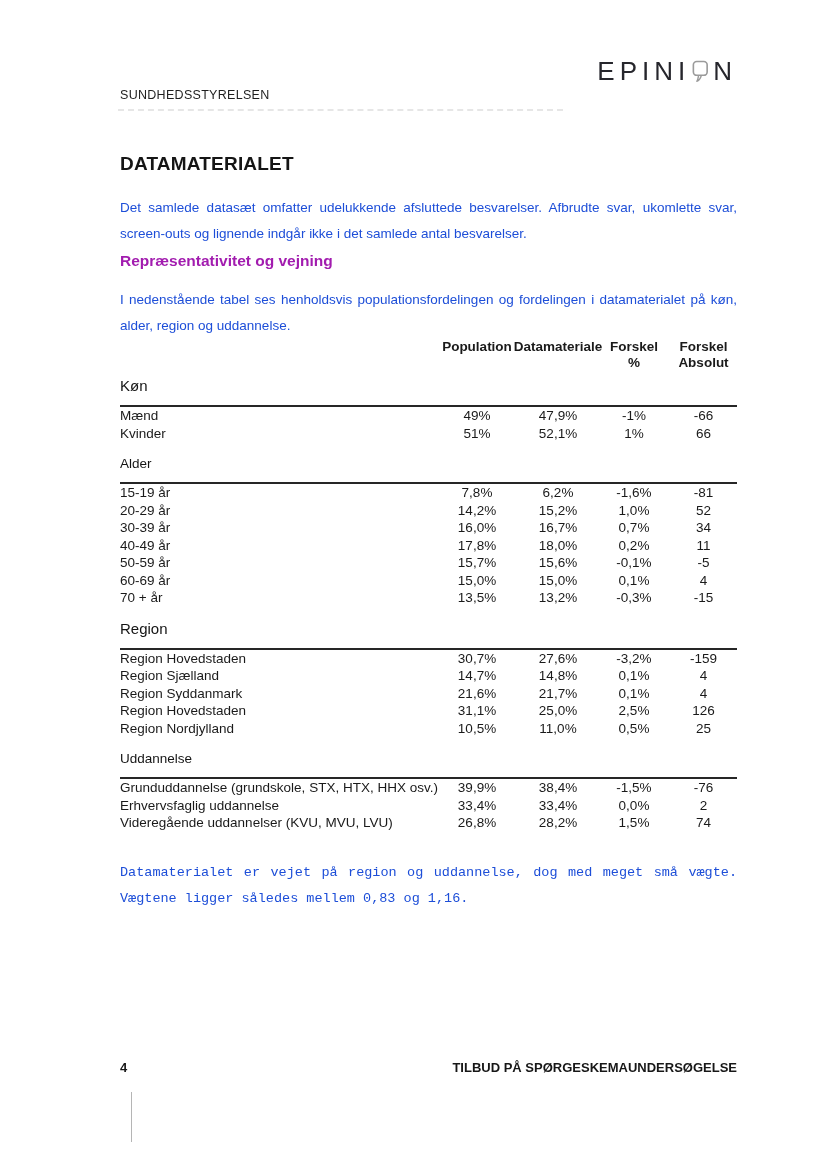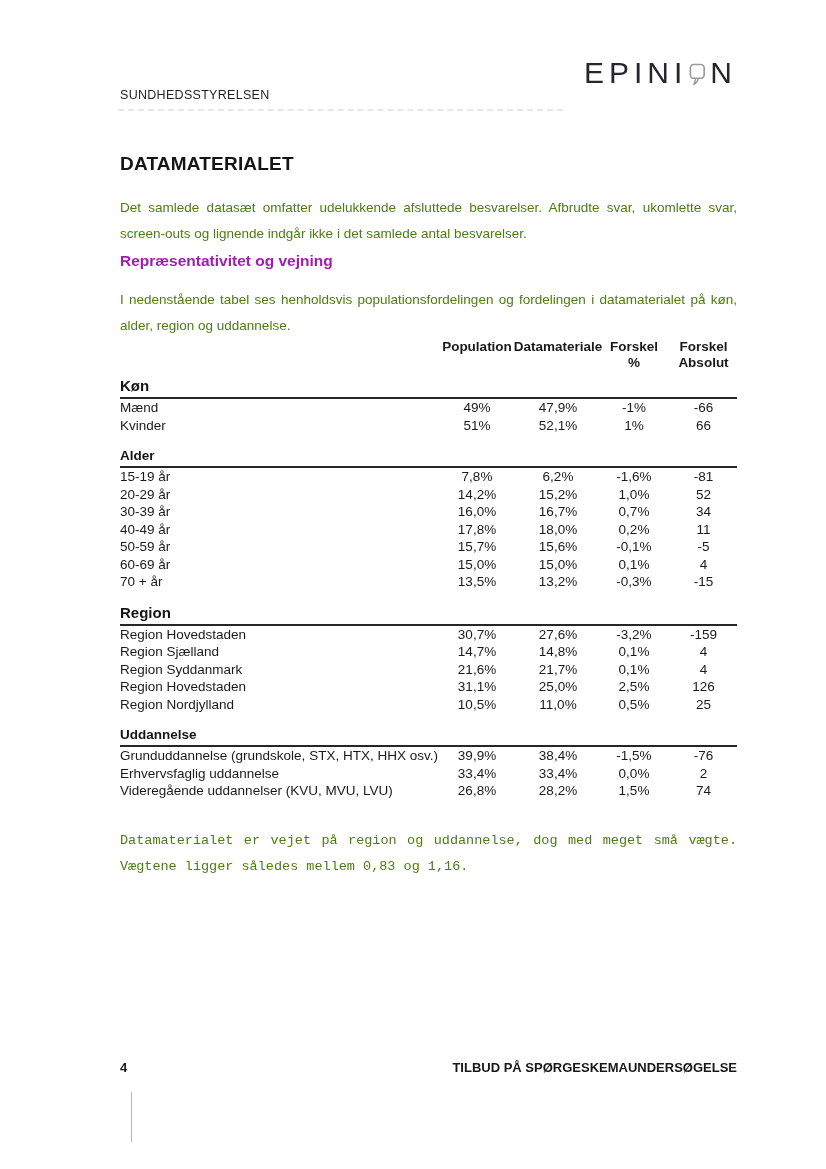--- a/index.html
+++ b/index.html
@@ -4,38 +4,38 @@
 <style>
   html,body{margin:0;padding:0;background:#888;}
   .page{
     position:relative;width:826px;height:1169px;margin:0 auto;
     background:#ffffff;overflow:hidden;
     font-family:"Liberation Sans","DejaVu Sans",sans-serif;
     color:#1a1a1a;
   }
   
   .org{position:absolute;left:120px;top:88px;font-size:12.5px;font-weight:500;letter-spacing:.3px;color:#1f1f1f;}
-  .logo{position:absolute;right:89px;top:56px;font-size:30px;font-weight:300;letter-spacing:5px;color:#26262c;white-space:nowrap;}
+  .logo{position:absolute;right:89px;top:56px;font-size:26px;font-weight:300;letter-spacing:5px;color:#26262c;white-space:nowrap;}
   .logo .bubble svg{width:19px;height:27px;vertical-align:-5px;margin:0 3px 0 1px;}
   .artifact-h{position:absolute;left:118px;top:109px;width:445px;border-top:2px dashed #e6e6e6;}
   
   .content{position:absolute;left:120px;top:153px;width:617px;}
   h1{margin:0;font-size:19px;line-height:22px;font-weight:700;letter-spacing:.2px;color:#151515;}
   h2{margin:4px 0 0;font-size:15.5px;line-height:19px;font-weight:700;color:#a21caf;}
-  p.body{margin:0;font-size:13.5px;line-height:26px;text-align:justify;color:#4d7c0f;}
+  p.body{margin:0;font-size:13.5px;line-height:26px;text-align:justify;color:#1d4ed8;}
   p.intro{margin-top:20px;}
   p.sec-intro{margin-top:17px;}
   p.note{margin-top:28px;font-family:Liberation Mono, monospace;}
   
   .rep-table{font-size:13.5px;}
   .grid{display:grid;grid-template-columns:316px 82px 80px 72px 67px;}
   .thead .hc{display:flex;flex-direction:column;align-items:center;font-weight:700;line-height:16px;white-space:nowrap;}
   .tsection{margin-top:13px;}
   .tsection.first{margin-top:6px;}
-  .stitle{font-weight:700;font-size:13.5px;line-height:17px;padding-bottom:2px;border-bottom:2px solid #262626;color:#141414;}
+  .stitle{font-weight:400;font-size:13.5px;line-height:17px;padding-bottom:10px;border-bottom:2px solid #262626;color:#141414;}
   .stitle.lg{font-size:15px;line-height:18px;}
   .trow{line-height:17.5px;}
   .trow{display:grid;grid-template-columns:316px 82px 80px 72px 67px;}
   .trow:first-of-type{margin-top:3px;}
   .tl{text-align:left;white-space:nowrap;}
   .tc{text-align:center;white-space:nowrap;}
   
   .footer{position:absolute;left:120px;top:1060px;width:617px;display:flex;justify-content:space-between;font-size:13px;font-weight:700;color:#171717;}
   .artifact-v{position:absolute;left:131px;top:1092px;width:1px;height:50px;background:#b5b5b5;}
 </style>

